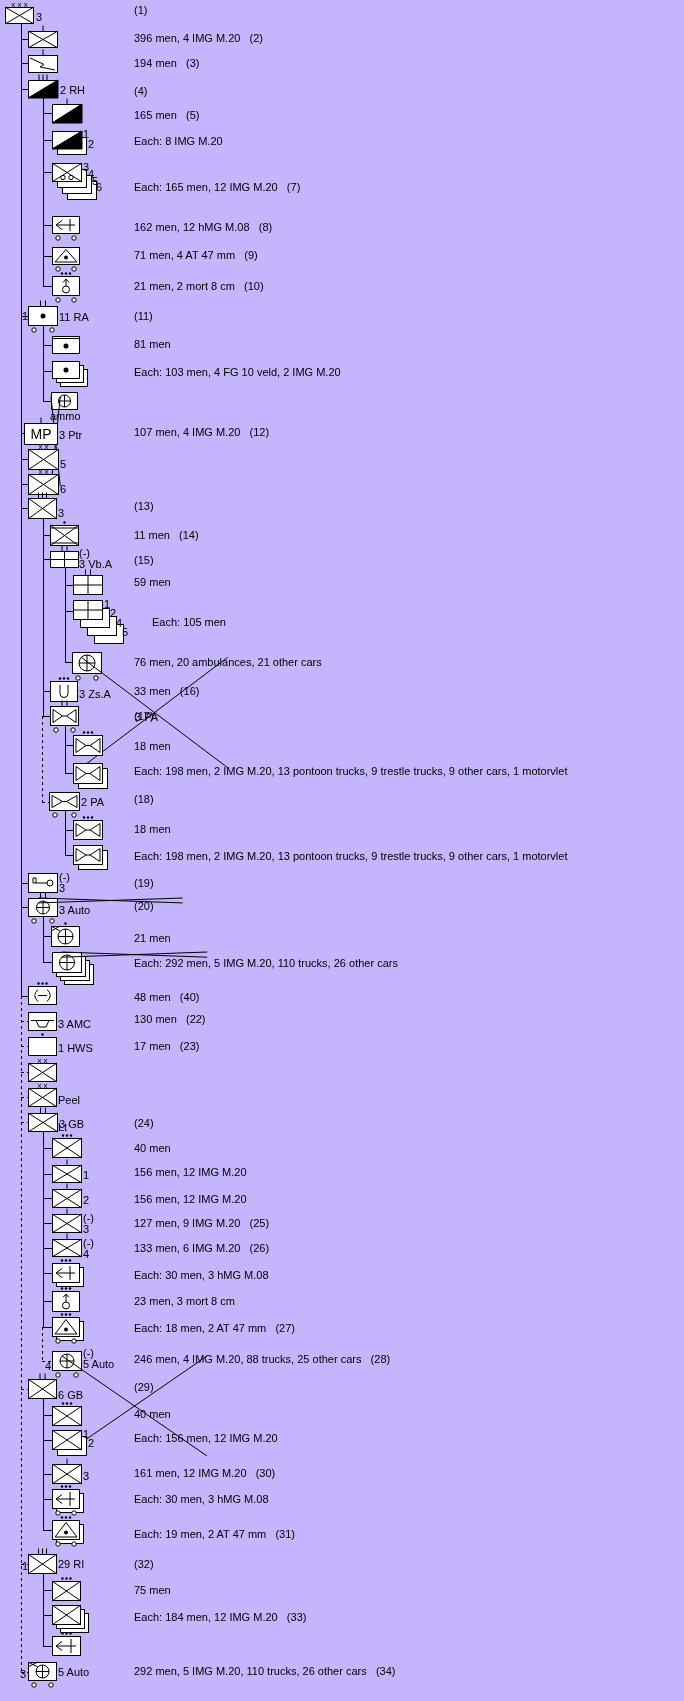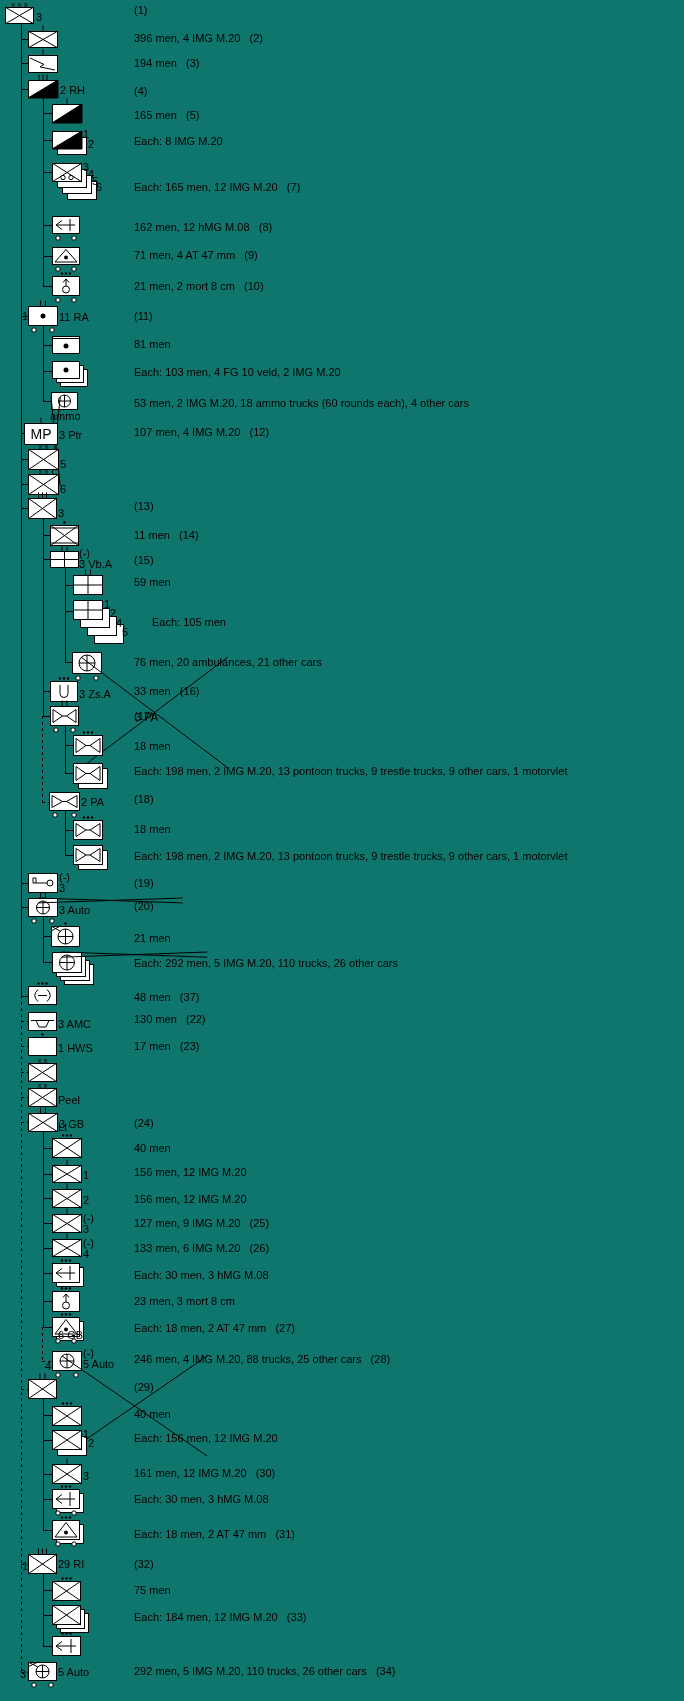--- a/index.html
+++ b/index.html
@@ -1,16 +1,16 @@
 <!DOCTYPE html>
 <html><head>
 <meta charset="utf-8">
 <style>
   html,body{margin:0;padding:0;background:#fff;}
-  #chart{position:relative;background:#0f766e;overflow:hidden;}
+  #chart{position:relative;background:#c4b5fd;overflow:hidden;}
   .ln{position:absolute;background:#000;}
   .lnh{height:1px;}
   .lnv{width:1px;}
   .lnv.dash{background:repeating-linear-gradient(to bottom,#000 0 3px,transparent 3px 6px);}
   .lnh.dash{background:repeating-linear-gradient(to right,#000 0 3px,transparent 3px 6px);}
   .unit{position:absolute;}
   .unit svg{display:block;overflow:visible;}
   .lbl,.desc{position:absolute;font:11px "Liberation Sans",sans-serif;color:#000;white-space:pre;line-height:14px;}
 </style>
 </head>
@@ -949,76 +949,75 @@
     <span class="lbl" style="left: 59px; top: 1117px;">3 GB</span>
     <span class="lbl" style="left: 83px; top: 1168px;">1</span>
     <span class="lbl" style="left: 83px; top: 1193px;">2</span>
     <span class="lbl" style="left: 83px; top: 1211px;">(-)</span>
     <span class="lbl" style="left: 83px; top: 1222px;">3</span>
     <span class="lbl" style="left: 83px; top: 1236px;">(-)</span>
     <span class="lbl" style="left: 83px; top: 1247px;">4</span>
     <span class="lbl" style="left: 83px; top: 1346px;">(-)</span>
     <span class="lbl" style="left: 45px; top: 1359px;">4</span>
     <span class="lbl" style="left: 83px; top: 1357px;">5 Auto</span>
-    <span class="lbl" style="left: 58px; top: 1328px;">6 GB</span>
+    <span class="lbl" style="left: 58px; top: 1388px;">6 GB</span>
     <span class="lbl" style="left: 83px; top: 1427px;">1</span>
     <span class="lbl" style="left: 88px; top: 1436px;">2</span>
     <span class="lbl" style="left: 83px; top: 1469px;">3</span>
     <span class="lbl" style="left: 22px; top: 1559px;">1</span>
     <span class="lbl" style="left: 58px; top: 1557px;">29 RI</span>
     <span class="lbl" style="left: 20px; top: 1667px;">3</span>
     <span class="lbl" style="left: 58px; top: 1665px;">5 Auto</span>
     <span class="desc" style="left: 134px; top: 3px;">(1)</span>
     <span class="desc" style="left: 134px; top: 31px;">396 men, 4 IMG M.20   (2)</span>
     <span class="desc" style="left: 134px; top: 56px;">194 men   (3)</span>
     <span class="desc" style="left: 134px; top: 84px;">(4)</span>
     <span class="desc" style="left: 134px; top: 108px;">165 men   (5)</span>
     <span class="desc" style="left: 134px; top: 134px;">Each: 8 IMG M.20</span>
     <span class="desc" style="left: 134px; top: 180px;">Each: 165 men, 12 IMG M.20   (7)</span>
     <span class="desc" style="left: 134px; top: 220px;">162 men, 12 hMG M.08   (8)</span>
     <span class="desc" style="left: 134px; top: 248px;">71 men, 4 AT 47 mm   (9)</span>
     <span class="desc" style="left: 134px; top: 279px; text-align: center;">21 men, 2 mort 8 cm   (10)</span>
     <span class="desc" style="left: 134px; top: 309px;">(11)</span>
     <span class="desc" style="left: 134px; top: 337px;">81 men</span>
     <span class="desc" style="left: 134px; top: 365px;">Each: 103 men, 4 FG 10 veld, 2 IMG M.20</span>
-    <span class="desc" style="left: 134px; top: 396px;">53 men, 2 IMG M.20, 18 ammo trucks (60 rounds each), 4 other cars</span>
     <span class="desc" style="left: 134px; top: 425px;">107 men, 4 IMG M.20   (12)</span>
     <span class="desc" style="left: 134px; top: 499px;">(13)</span>
     <span class="desc" style="left: 134px; top: 528px;">11 men   (14)</span>
     <span class="desc" style="left: 134px; top: 553px;">(15)</span>
     <span class="desc" style="left: 134px; top: 575px;">59 men</span>
     <span class="desc" style="left: 152px; top: 615px;">Each: 105 men</span>
     <span class="desc" style="left: 134px; top: 655px;">76 men, 20 ambulances, 21 other cars</span>
     <span class="desc" style="left: 134px; top: 684px;">33 men   (16)</span>
     <span class="desc" style="left: 134px; top: 709px;">(17)</span>
     <span class="desc" style="left: 134px; top: 739px;">18 men</span>
     <span class="desc" style="left: 134px; top: 764px;">Each: 198 men, 2 IMG M.20, 13 pontoon trucks, 9 trestle trucks, 9 other cars, 1 motorvlet</span>
     <span class="desc" style="left: 134px; top: 792px;">(18)</span>
     <span class="desc" style="left: 134px; top: 822px;">18 men</span>
     <span class="desc" style="left: 134px; top: 849px;">Each: 198 men, 2 IMG M.20, 13 pontoon trucks, 9 trestle trucks, 9 other cars, 1 motorvlet</span>
     <span class="desc" style="left: 134px; top: 876px;">(19)</span>
     <span class="desc" style="left: 134px; top: 899px;">(20)</span>
     <span class="desc" style="left: 134px; top: 931px;">21 men</span>
     <span class="desc" style="left: 134px; top: 956px;">Each: 292 men, 5 IMG M.20, 110 trucks, 26 other cars</span>
-    <span class="desc" style="left: 134px; top: 990px;">48 men   (37)</span>
+    <span class="desc" style="left: 134px; top: 990px;">48 men   (40)</span>
     <span class="desc" style="left: 134px; top: 1012px;">130 men   (22)</span>
     <span class="desc" style="left: 134px; top: 1039px;">17 men   (23)</span>
     <span class="desc" style="left: 134px; top: 1116px;">(24)</span>
     <span class="desc" style="left: 134px; top: 1141px;">40 men</span>
     <span class="desc" style="left: 134px; top: 1165px;">156 men, 12 IMG M.20</span>
     <span class="desc" style="left: 134px; top: 1192px;">156 men, 12 IMG M.20</span>
     <span class="desc" style="left: 134px; top: 1216px;">127 men, 9 IMG M.20   (25)</span>
     <span class="desc" style="left: 134px; top: 1241px;">133 men, 6 IMG M.20   (26)</span>
     <span class="desc" style="left: 134px; top: 1268px;">Each: 30 men, 3 hMG M.08</span>
     <span class="desc" style="left: 134px; top: 1294px;">23 men, 3 mort 8 cm</span>
     <span class="desc" style="left: 134px; top: 1321px;">Each: 18 men, 2 AT 47 mm   (27)</span>
     <span class="desc" style="left: 134px; top: 1352px; text-align: center;">246 men, 4 IMG M.20, 88 trucks, 25 other cars   (28)</span>
     <span class="desc" style="left: 134px; top: 1380px;">(29)</span>
     <span class="desc" style="left: 134px; top: 1407px;">40 men</span>
     <span class="desc" style="left: 134px; top: 1431px;">Each: 156 men, 12 IMG M.20</span>
     <span class="desc" style="left: 134px; top: 1466px;">161 men, 12 IMG M.20   (30)</span>
     <span class="desc" style="left: 134px; top: 1492px;">Each: 30 men, 3 hMG M.08</span>
-    <span class="desc" style="left: 134px; top: 1527px;">Each: 18 men, 2 AT 47 mm   (31)</span>
+    <span class="desc" style="left: 134px; top: 1527px;">Each: 19 men, 2 AT 47 mm   (31)</span>
     <span class="desc" style="left: 134px; top: 1557px;">(32)</span>
     <span class="desc" style="left: 134px; top: 1583px;">75 men</span>
     <span class="desc" style="left: 134px; top: 1610px; text-align: right;">Each: 184 men, 12 IMG M.20   (33)</span>
     <span class="desc" style="left: 134px; top: 1664px;">292 men, 5 IMG M.20, 110 trucks, 26 other cars   (34)</span>
   </div>
 
 </body></html>

